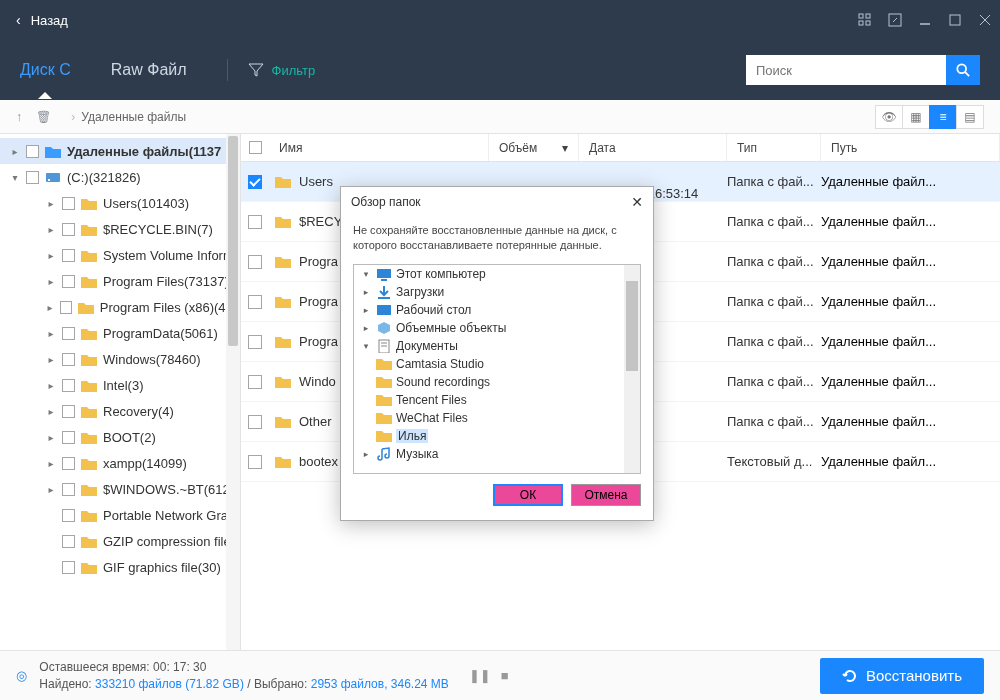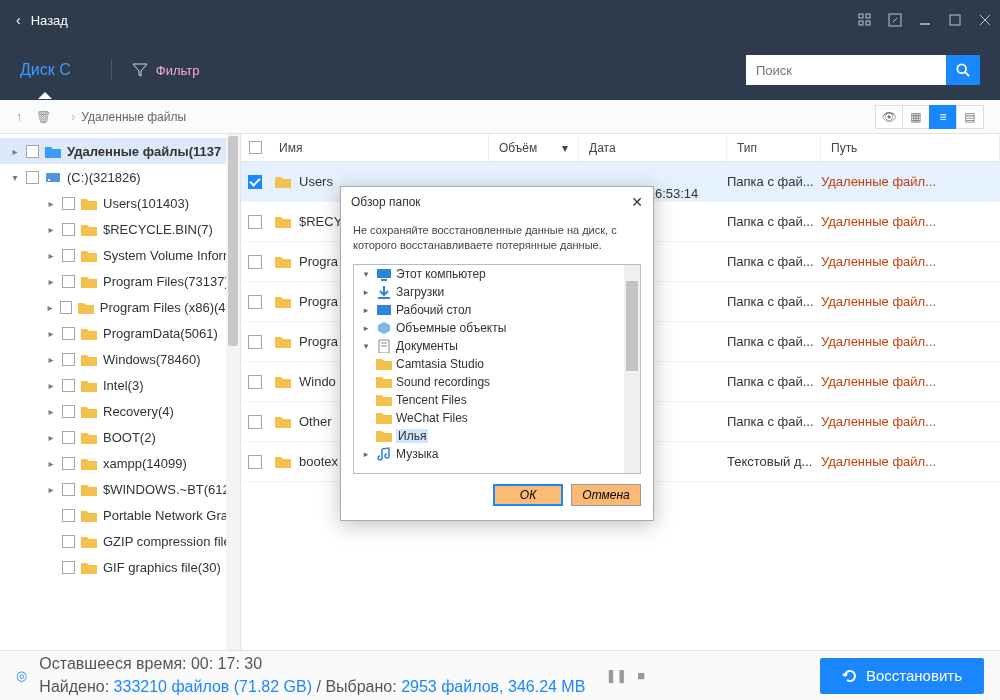--- a/index.html
+++ b/index.html
@@ -12,21 +12,21 @@
 .titlebar .spacer { flex: 1; }
 .titlebar .winbtn { width: 30px; height: 30px; display: flex; align-items: center; justify-content: center; color: #b9c3cf; cursor: pointer; }
 .titlebar .winbtn svg { width:14px; height:14px; }
 
 
 .tabsrow { height: 60px; background: #2d3b4d; display: flex; align-items: center; padding: 0 20px; }
 .tab { color: #cfd7e1; font-size: 16px; margin-right: 40px; padding: 10px 0; cursor: pointer; position:relative; }
 .tab.active { color: #3b9cff; }
 .tab.active::after { content:""; position:absolute; bottom:-10px; left:50%; transform:translateX(-50%); width:0;height:0;border-left:7px solid transparent;border-right:7px solid transparent;border-bottom:7px solid #fff; }
 .tabsep { width:1px; height:22px; background:#4a5869; margin:0 20px 0 0; }
-.filter { display:flex; align-items:center; color:#f9a8d4; cursor:pointer; }
+.filter { display:flex; align-items:center; color:#14b8a6; cursor:pointer; }
 .filter svg { width:16px;height:16px;margin-right:8px;stroke:#cfd7e1;fill:none; }
 .searchgrp { margin-left:auto; display:flex; }
 .searchgrp input { width:200px; height:30px; border:none; padding:0 10px; font-size:13px; outline:none; }
 .searchgrp .sbtn { width:34px; height:30px; background:#1b87ff; display:flex; align-items:center; justify-content:center; cursor:pointer; }
 .searchgrp .sbtn svg { width:14px;height:14px;stroke:#fff;fill:none;stroke-width:2; }
 
 
 .toolbar { height:34px; background:#fbfbfb; border-bottom:1px solid #e3e3e3; display:flex; align-items:center; padding:0 16px; font-size:12px; color:#666; }
 .toolbar .icn { margin-right:14px; color:#8b9199; cursor:pointer; }
 .toolbar .sep { margin:0 6px; color:#bbb; }
@@ -70,46 +70,46 @@
 .row .rcb { width:28px; display:flex;align-items:center;justify-content:center; }
 .row .rcb .cb { width:14px;height:14px;border:1px solid #1b87ff;background:#1b87ff;position:relative; }
 .row .rcb .cb.nc { background:#fff; border-color:#a5a5a5; }
 .row .rcb .cb::after { content:"";position:absolute;left:3px;top:0;width:4px;height:8px;border:solid #fff;border-width:0 2px 2px 0;transform:rotate(45deg); }
 .row .rcb .cb.nc::after { display:none; }
 .row .rname { flex:0 0 220px; display:flex; align-items:center; padding-left:6px; }
 .row .rname .fold { margin-right:8px; }
 .row .rvol { flex:0 0 90px; }
 .row .rdate { flex:0 0 148px; color:#333;margin-top:24px; }
 .row .rtype { flex:0 0 94px; overflow:hidden; text-overflow:ellipsis; white-space:nowrap; }
-.row .rpath { flex:1; overflow:hidden; text-overflow:ellipsis; white-space:nowrap; color:#c2410c; }
+.row .rpath { flex:1; overflow:hidden; text-overflow:ellipsis; white-space:nowrap; color:#000000; }
 
 
 .footer { height:50px; border-top:1px solid #e3e3e3; display:flex; align-items:center; padding:0 16px; background:#fafafa; }
 .footer .prog { color:#1b87ff; margin-right:12px; }
-.footer .stats { font-size:16px; color:#555; line-height:1.4; }
+.footer .stats { font-size:12px; color:#555; line-height:1.4; }
 .footer .stats .b { color:#1b87ff; }
 .footer .pctrl { margin-left:20px; color:#999; display:flex; gap:10px; }
 .footer .restore { margin-left:auto; background:#1b87ff; color:#fff; height:36px; padding:0 22px; display:flex; align-items:center; font-size:15px; cursor:pointer; border-radius:2px; }
 .footer .restore svg { width:16px;height:16px;margin-right:8px;fill:none;stroke:#fff;stroke-width:2; }
 
 
 .dlg { position:absolute; left:340px; top:186px; width:314px; background:#fff; border:1px solid #aaa; box-shadow:0 4px 20px rgba(0,0,0,.25); }
 .dlg .dtitle { height:30px; display:flex; align-items:center; padding:0 10px; font-size:12px; }
 .dlg .dtitle .dx { margin-left:auto; cursor:pointer; font-size:14px; }
 .dlg .dmsg { padding:6px 12px 10px; font-size:11px; color:#444; line-height:1.4; }
 .dlg .dtree { margin:0 12px 10px; border:1px solid #bbb; height:210px; overflow:hidden; position:relative; background:#fff; }
 .dlg .dtree .dn { display:flex; align-items:center; height:18px; font-size:12px; padding-left:6px; white-space:nowrap; }
 .dlg .dtree .dn .tw { width:12px;font-size:9px;color:#666;text-align:center; }
 .dlg .dtree .dn .dic { width:16px;height:14px;margin:0 4px; }
 .dlg .dtree .dn.sel span.txt { background:#cde5ff; padding:0 2px; }
 .dlg .dtree .di1{padding-left:6px;} .di2{padding-left:22px;} .di3{padding-left:38px;}
 .dlg .dtree .dsb { position:absolute; right:0;top:0;bottom:0;width:16px;background:#f0f0f0; }
 .dlg .dtree .dsb .dth { position:absolute;left:2px;right:2px;top:16px;height:90px;background:#c4c4c4; }
 .dlg .dbtns { display:flex; justify-content:flex-end; gap:8px; padding:0 12px 14px; }
-.dlg .dbtn { min-width:70px; height:22px; border:1px solid #999; background:#fdba74; font-size:12px; cursor:pointer;font-style:italic; }
+.dlg .dbtn { min-width:70px; height:22px; border:1px solid #999; background:#ec4899; font-size:12px; cursor:pointer; }
 .dlg .dbtn.primary { border:2px solid #1b87ff; }
 
 
 .ysvg { fill:#f2c14e; }
 .bsvg { fill:#3b9cff; }
 </style>
 </head>
 <body>
 
 <div class="titlebar">
@@ -145,20 +145,21 @@
   <div class="winbtn">
       <svg viewBox="0 0 14 14">
         <line x1="2" y1="2" x2="12" y2="12" stroke="#b9c3cf"></line>
         <line x1="12" y1="2" x2="2" y2="12" stroke="#b9c3cf"></line>
       </svg>
     </div>
 </div>
 
 <div class="tabsrow">
   <div class="tab active">Диск C</div>
+  <div class="tab">Raw Файл</div>
   <div class="tabsep"></div>
   <div class="filter">
     <svg viewBox="0 0 16 16">
         <polygon points="1,2 15,2 9,9 9,14 7,13 7,9" stroke="#cfd7e1" fill="none"></polygon>
       </svg>
     <span>Фильтр</span>
   </div>
   <div class="searchgrp">
     <input placeholder="Поиск" style="">
     <div class="sbtn">

